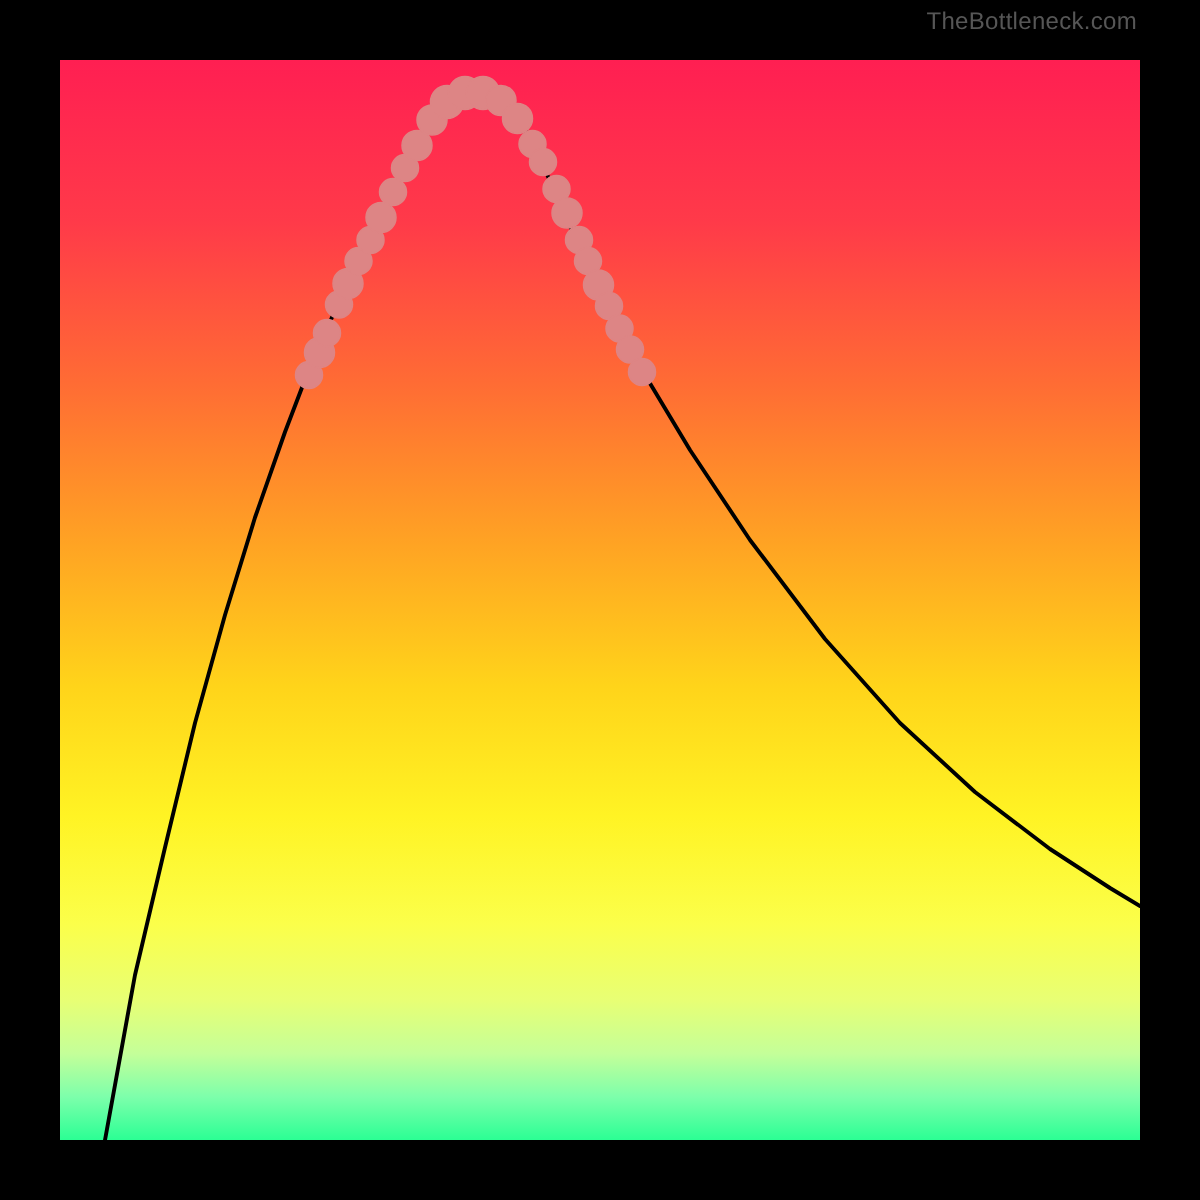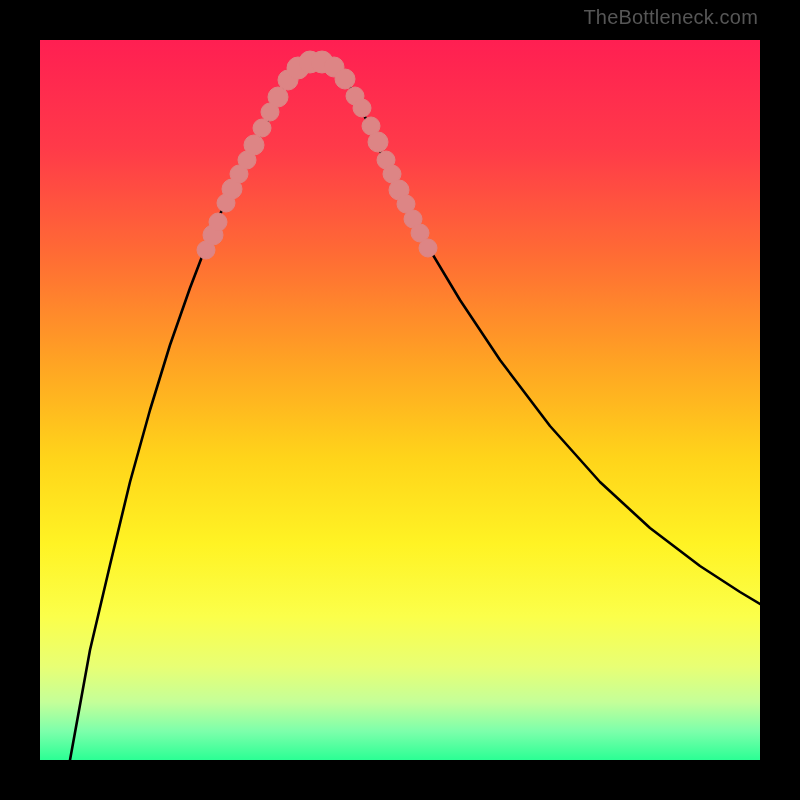--- a/index.html
+++ b/index.html
@@ -33,21 +33,21 @@
   }
   svg.curve {
     position: absolute;
     inset: 0;
   }
   .watermark {
     position: absolute;
     top: 6px;
     right: 42px;
     color: #565656;
-    font-size: 20px;
+    font-size: 16px;
     letter-spacing: 0.2px;
     font-weight: 400;
   }
 </style>
 </head>
 <body>
 
 <div class="frame">
   <div class="watermark">TheBottleneck.com</div>
 

